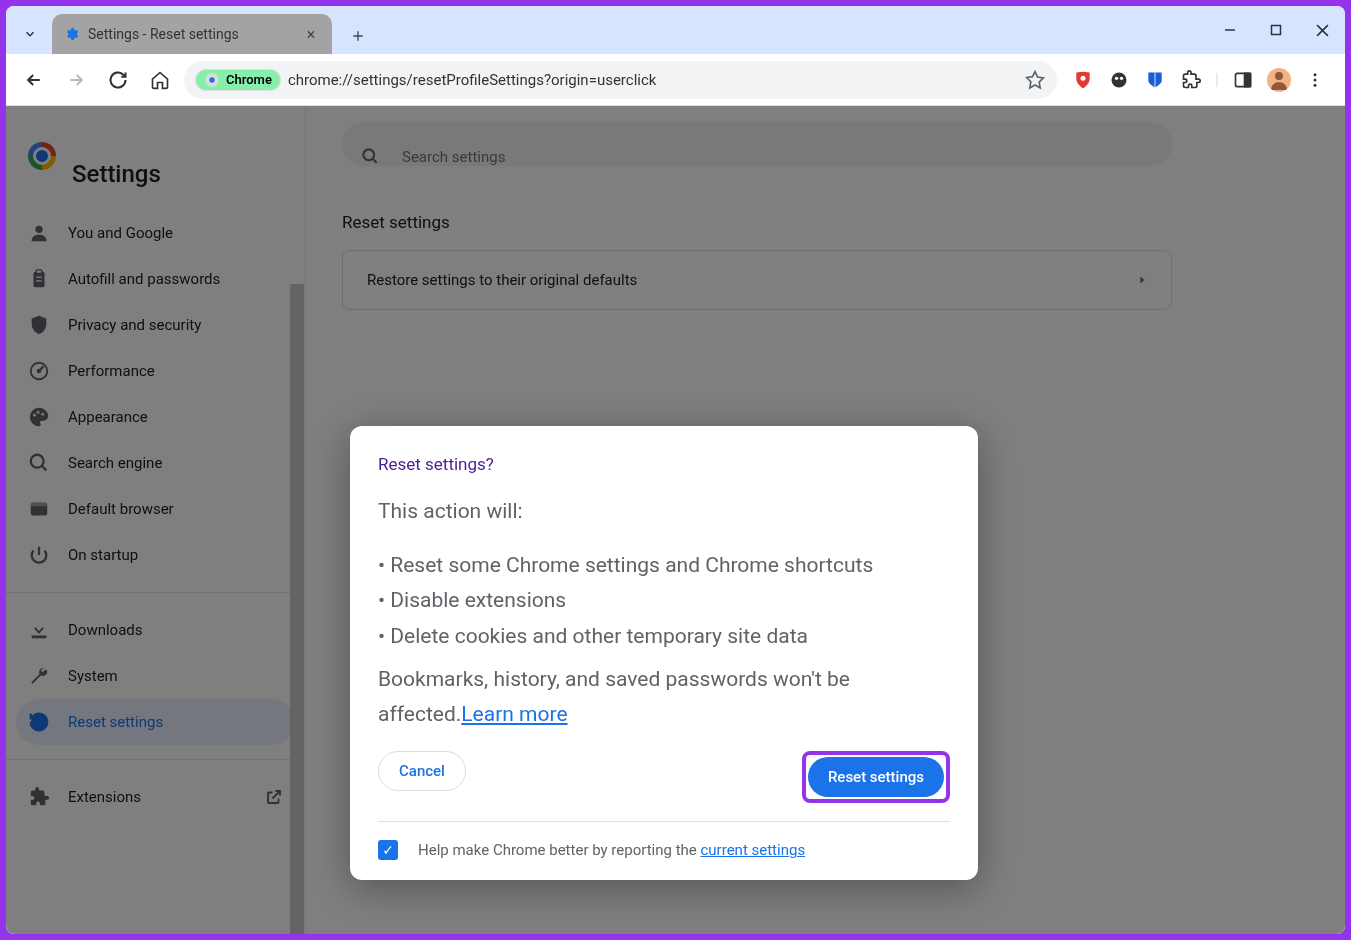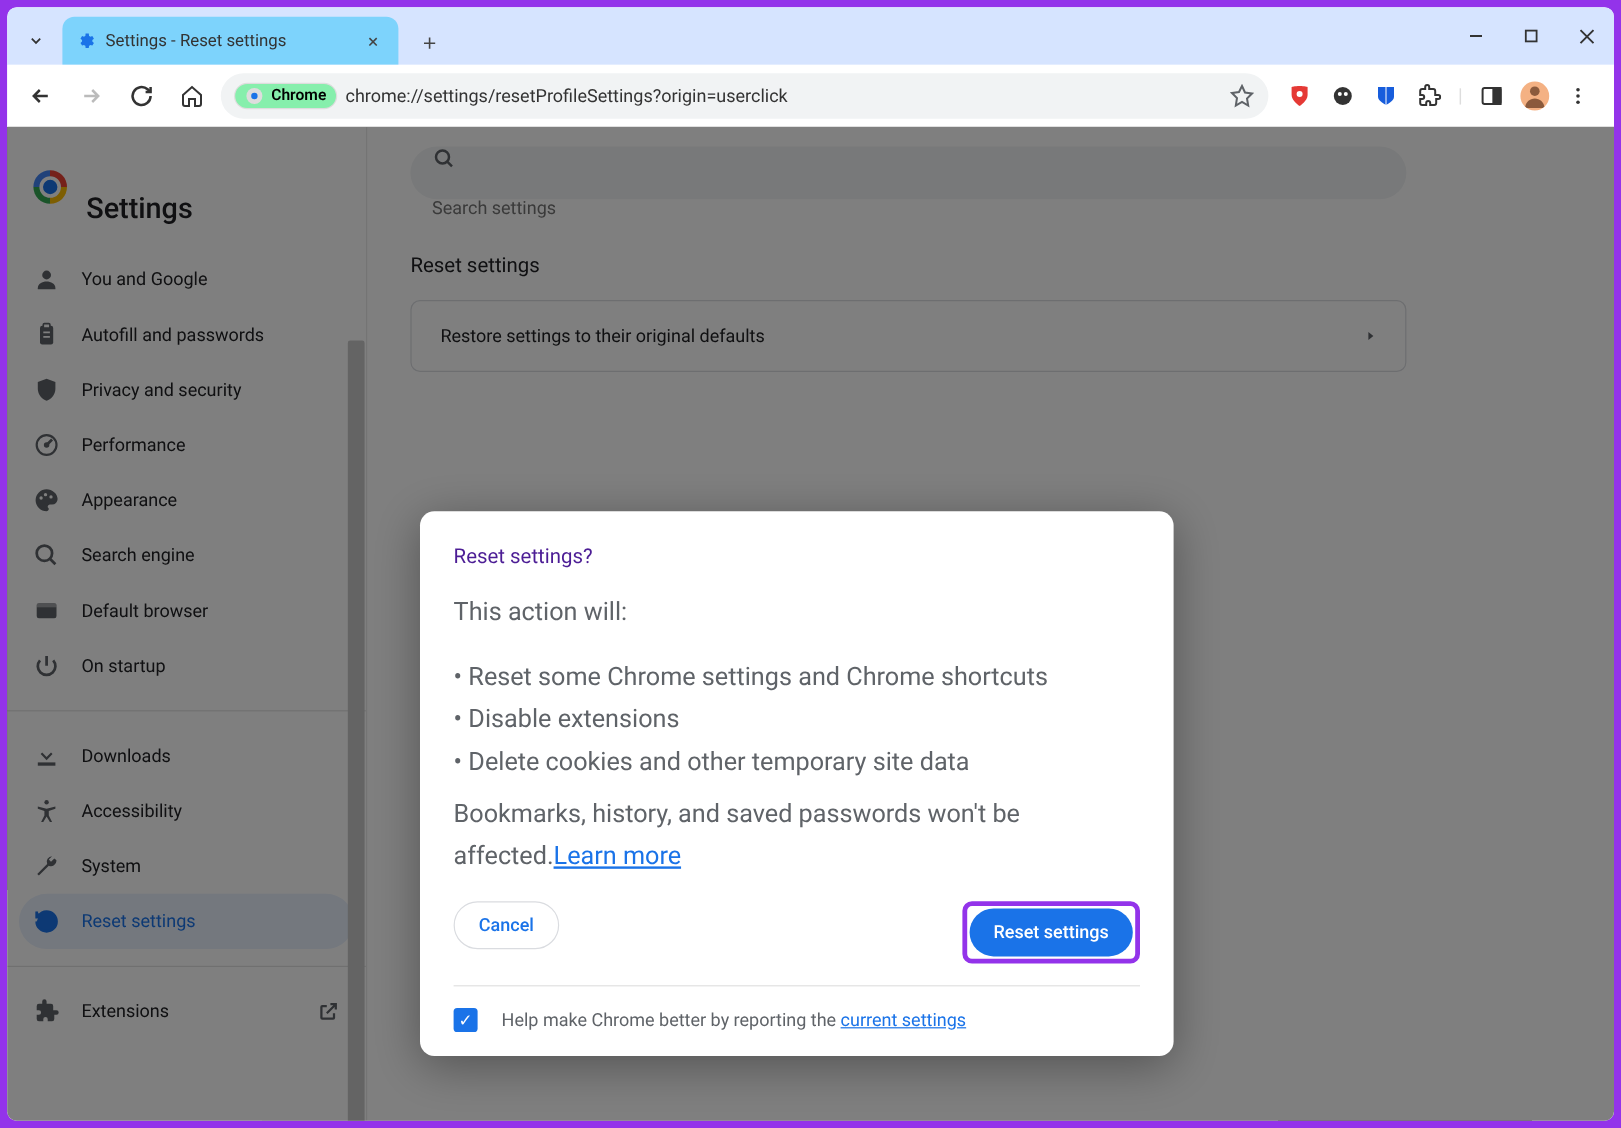--- a/index.html
+++ b/index.html
@@ -1,20 +1,20 @@
 <!DOCTYPE html>
 <html><head>
 <meta charset="utf-8">
 <style>
   * { box-sizing: border-box; margin: 0; padding: 0; font-family: 'Segoe UI', Roboto, Arial, sans-serif; }
   body { width: 1351px; height: 940px; background: #9333ea; padding: 6px; overflow: hidden; }
   .frame { width: 100%; height: 100%; background: #fff; border-radius: 8px; overflow: hidden; display: flex; flex-direction: column; position: relative; }
   .titlebar { height: 48px; background: #d6e4ff; display: flex; align-items: flex-end; }
   .tab-caret { width: 40px; height: 40px; display:flex; align-items:center; justify-content:center; margin-left:4px; }
-  .tab { background: #7dd3fc; border-radius: 10px 10px 0 0; height: 40px; min-width: 280px; display: flex; align-items: center; padding: 16px 12px; margin-left: 2px; gap: 8px; }
+  .tab { background: #a3a3a3; border-radius: 10px 10px 0 0; height: 40px; min-width: 280px; display: flex; align-items: center; padding: 16px 12px; margin-left: 2px; gap: 8px; }
   .tab-title { font-size: 14px; color: #333; flex: 1; }
   .tab-close { width: 18px; text-align:center; color:#444; font-size:16px; }
   .newtab { width: 36px; height: 36px; display:flex; align-items:center; justify-content:center; color:#444; margin-left:8px; }
   .win-controls { margin-left: auto; display: flex; }
   .win-btn { width: 46px; height: 48px; display:flex; align-items:center; justify-content:center; color:#333; }
   .toolbar { height: 52px; background: #fff; display:flex; align-items:center; padding: 0 10px; gap: 6px; border-bottom: 1px solid #e0e0e0; }
   .tb-btn { width: 36px; height: 36px; border-radius: 50%; display:flex; align-items:center; justify-content:center; color:#444; }
   .tb-btn.disabled { color:#bbb; }
   .addr { flex:1; height: 38px; background:#f1f3f4; border-radius: 20px; display:flex; align-items:center; padding: 0 12px; gap:8px; }
   .addr-chip { display:flex; align-items:center; gap:6px; background:#86efac; border-radius:14px; padding:2px 8px; font-size:13px; font-weight:600; box-shadow:0 0 0 1px #ddd; }
@@ -29,21 +29,21 @@
   .settings-title { font-size: 24px; font-weight: 500; color:#202124;margin-top:36px; }
   .nav-list { padding: 4px 10px 4px 10px; }
   .nav-item { display:flex; align-items:center; gap:18px; padding: 12px 12px; border-radius: 24px; font-size:15px; color:#202124; cursor:pointer; }
   .nav-item.active { background:#e8f0fd; color:#1a73e8; }
   .nav-item.active svg { stroke:#1a73e8; fill:#1a73e8; }
   .nav-icon { width:22px; height:22px; display:flex; align-items:center; justify-content:center; color:#5f6368;}
   .nav-divider { height:1px; background:#e0e0e0; margin: 10px 0; }
   .ext-link-icon { margin-left:auto; }
   .main { flex:1; padding: 0 36px; position:relative; }
   .search-wrap { padding: 16px 0; }
-  .search-box { height: 44px; background:#f1f3f4; border-radius: 40px; display:flex; align-items:flex-start; padding:0 18px; gap:22px; max-width: 830px; flex-direction: column; }
+  .search-box { height: 44px; background:#f1f3f4; border-radius: 40px; display:flex; align-items:flex-end; padding:0 18px; gap:22px; max-width: 830px; }
   .search-input { border:none; background:transparent; font-size:15px; outline:none; flex:1; color:#5f6368; }
   .section-title { font-size:17px; color:#202124; margin: 30px 0 18px 0; }
   .card { border:1px solid #dadce0; border-radius:8px; max-width:830px; }
   .card-row { display:flex; align-items:center; justify-content:space-between; padding: 20px 24px; font-size:15px; color:#202124; }
   .overlay { position:absolute; inset:0; background:rgba(0,0,0,0.5); z-index:5; }
   .dialog { position:absolute; left:344px; top:320px; width:628px; background:#fff; border-radius:12px; z-index:10; box-shadow:0 8px 40px rgba(0,0,0,0.35); padding: 28px 28px 20px 28px; }
   .dialog-title { font-size:17px; color:#4c1d95; margin-bottom: 20px; }
   .dialog-body { font-size:21px; color:#5f6368; line-height:1.7; }
   .dialog-body p { margin-bottom: 18px; }
   .dialog-body ul { list-style:none; margin-bottom:7px; }
@@ -285,29 +285,20 @@
               <svg width="22" height="22" viewBox="0 0 24 24" fill="#5f6368">
                 <path d="M12 3v10l-4-4-1.4 1.4L12 16l5.4-5.6L16 9l-4 4V3z"></path>
                 <rect x="4" y="18" width="16" height="3"></rect>
               </svg>
             </span>
             <span>Downloads</span>
           </div>
           <div class="nav-item">
             <span class="nav-icon">
               <svg width="22" height="22" viewBox="0 0 24 24" fill="#5f6368">
-                <circle cx="12" cy="4" r="2"></circle>
-                <path d="M4 8l8 2 8-2v2l-6 2v4l3 6h-2l-3-5-3 5H7l3-6v-4L4 10z"></path>
-              </svg>
-            </span>
-            <span>Accessibility</span>
-          </div>
-          <div class="nav-item">
-            <span class="nav-icon">
-              <svg width="22" height="22" viewBox="0 0 24 24" fill="#5f6368">
                 <path d="M21 7a5 5 0 01-7 4.5L5 20.5 3.5 19l9-9A5 5 0 0117 3l-3 3 2 2 3-3c.6.6 2 1 2 2z"></path>
               </svg>
             </span>
             <span>System</span>
           </div>
           <div class="nav-item active">
             <span class="nav-icon">
               <svg width="22" height="22" viewBox="0 0 24 24" fill="none" stroke="#1a73e8" stroke-width="2.5">
                 <path d="M3 12a9 9 0 109-9c-3 0-5.5 1.5-7 4"></path>
                 <path d="M3 3v5h5"></path>

